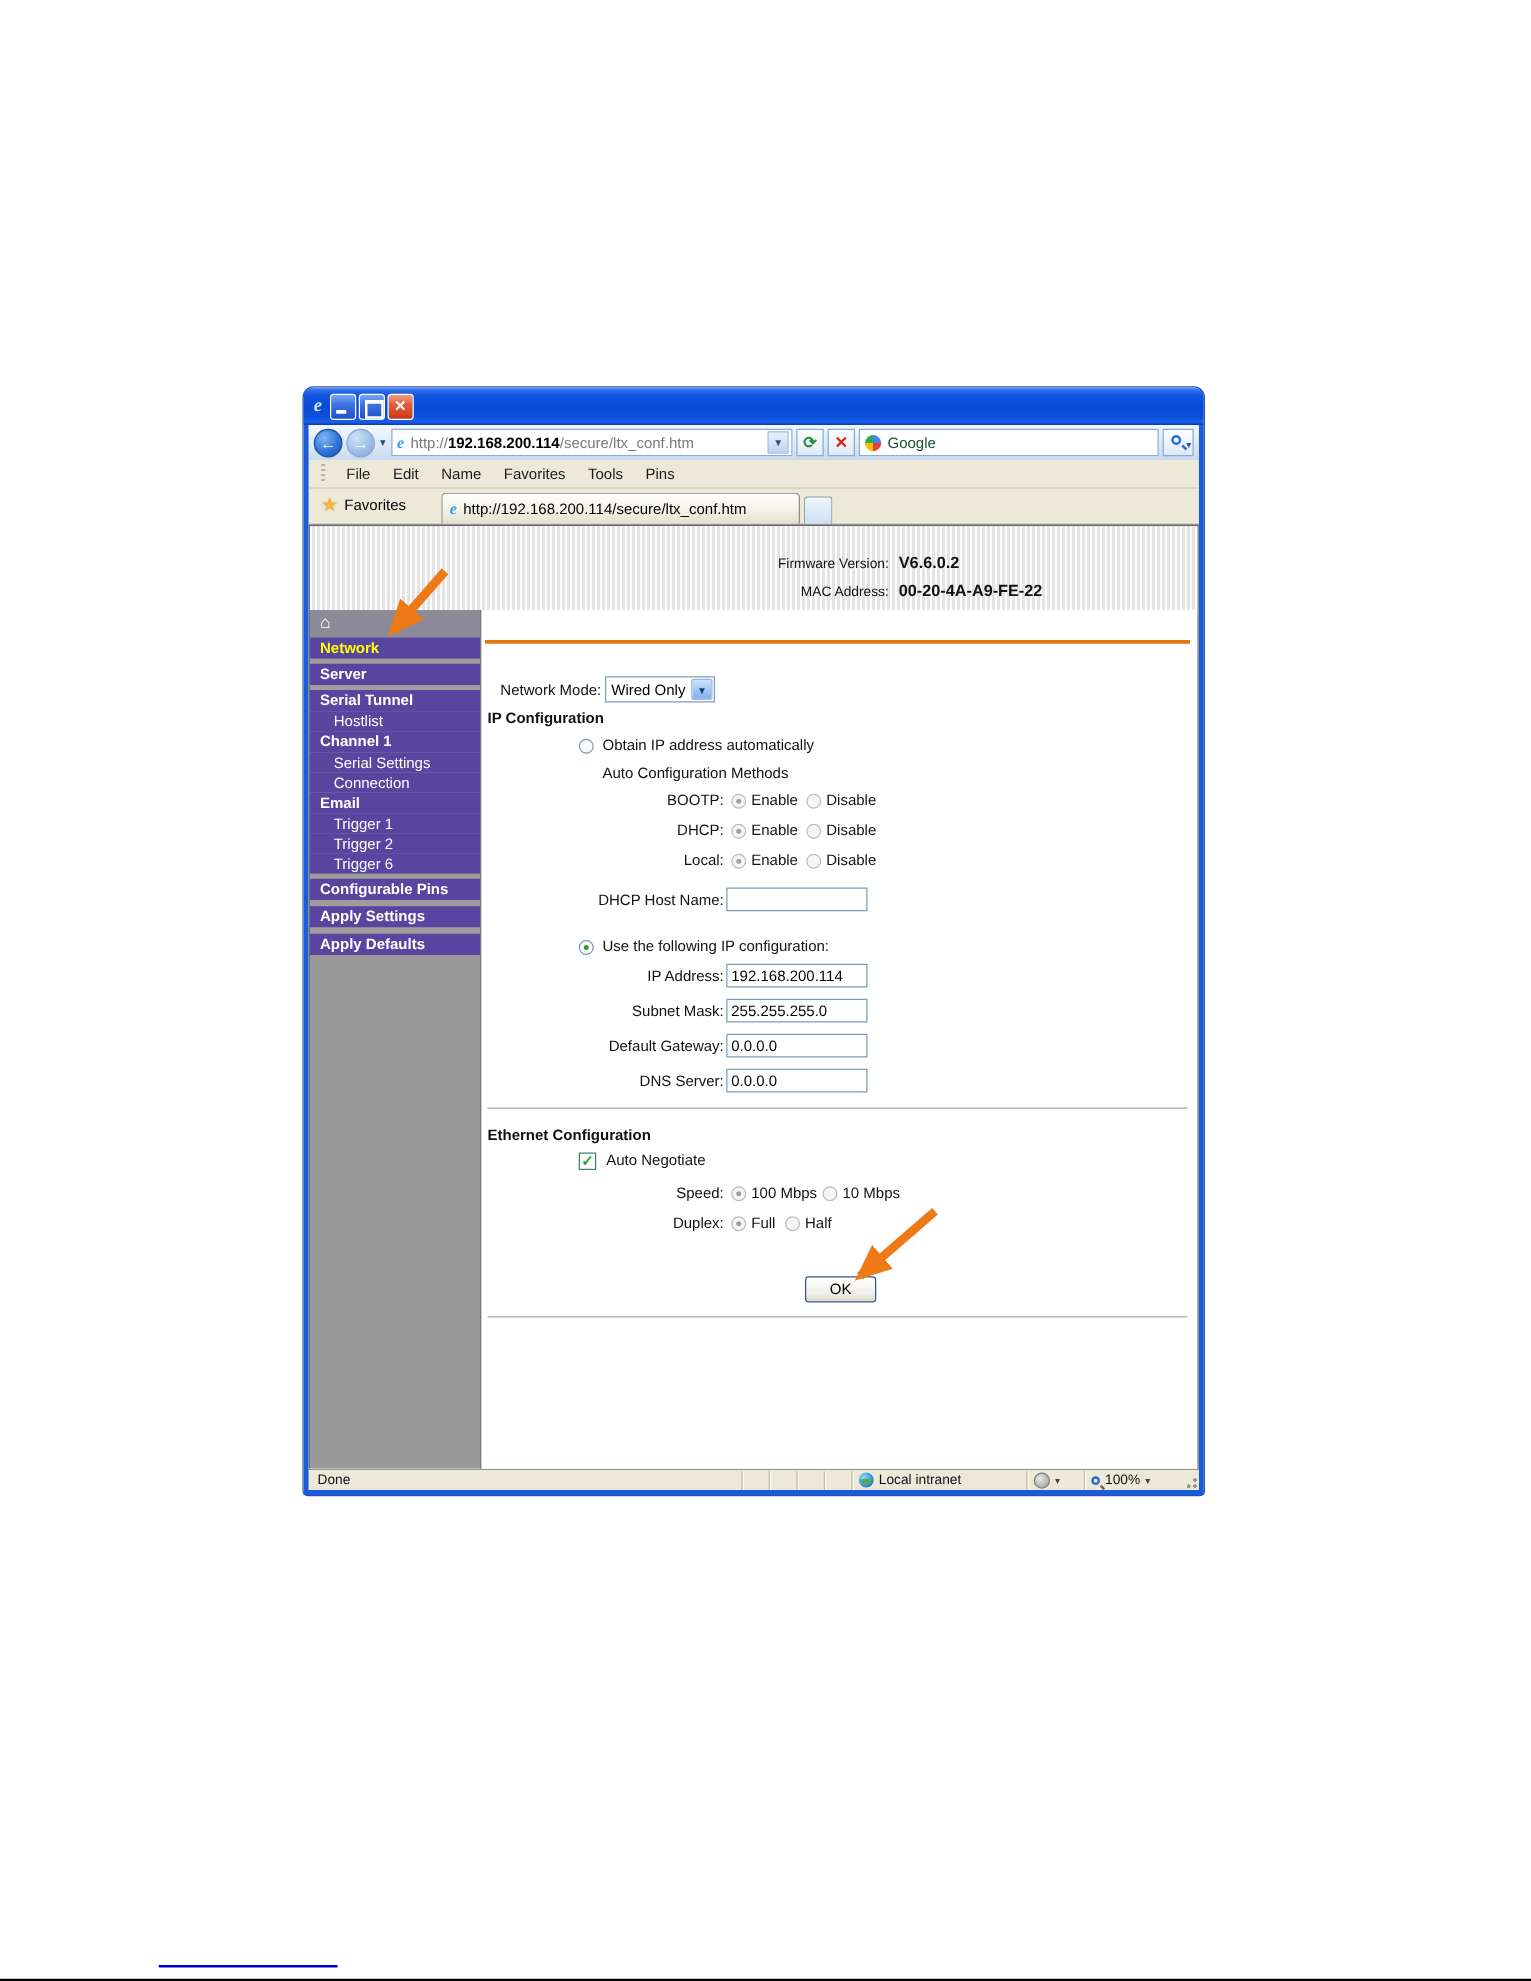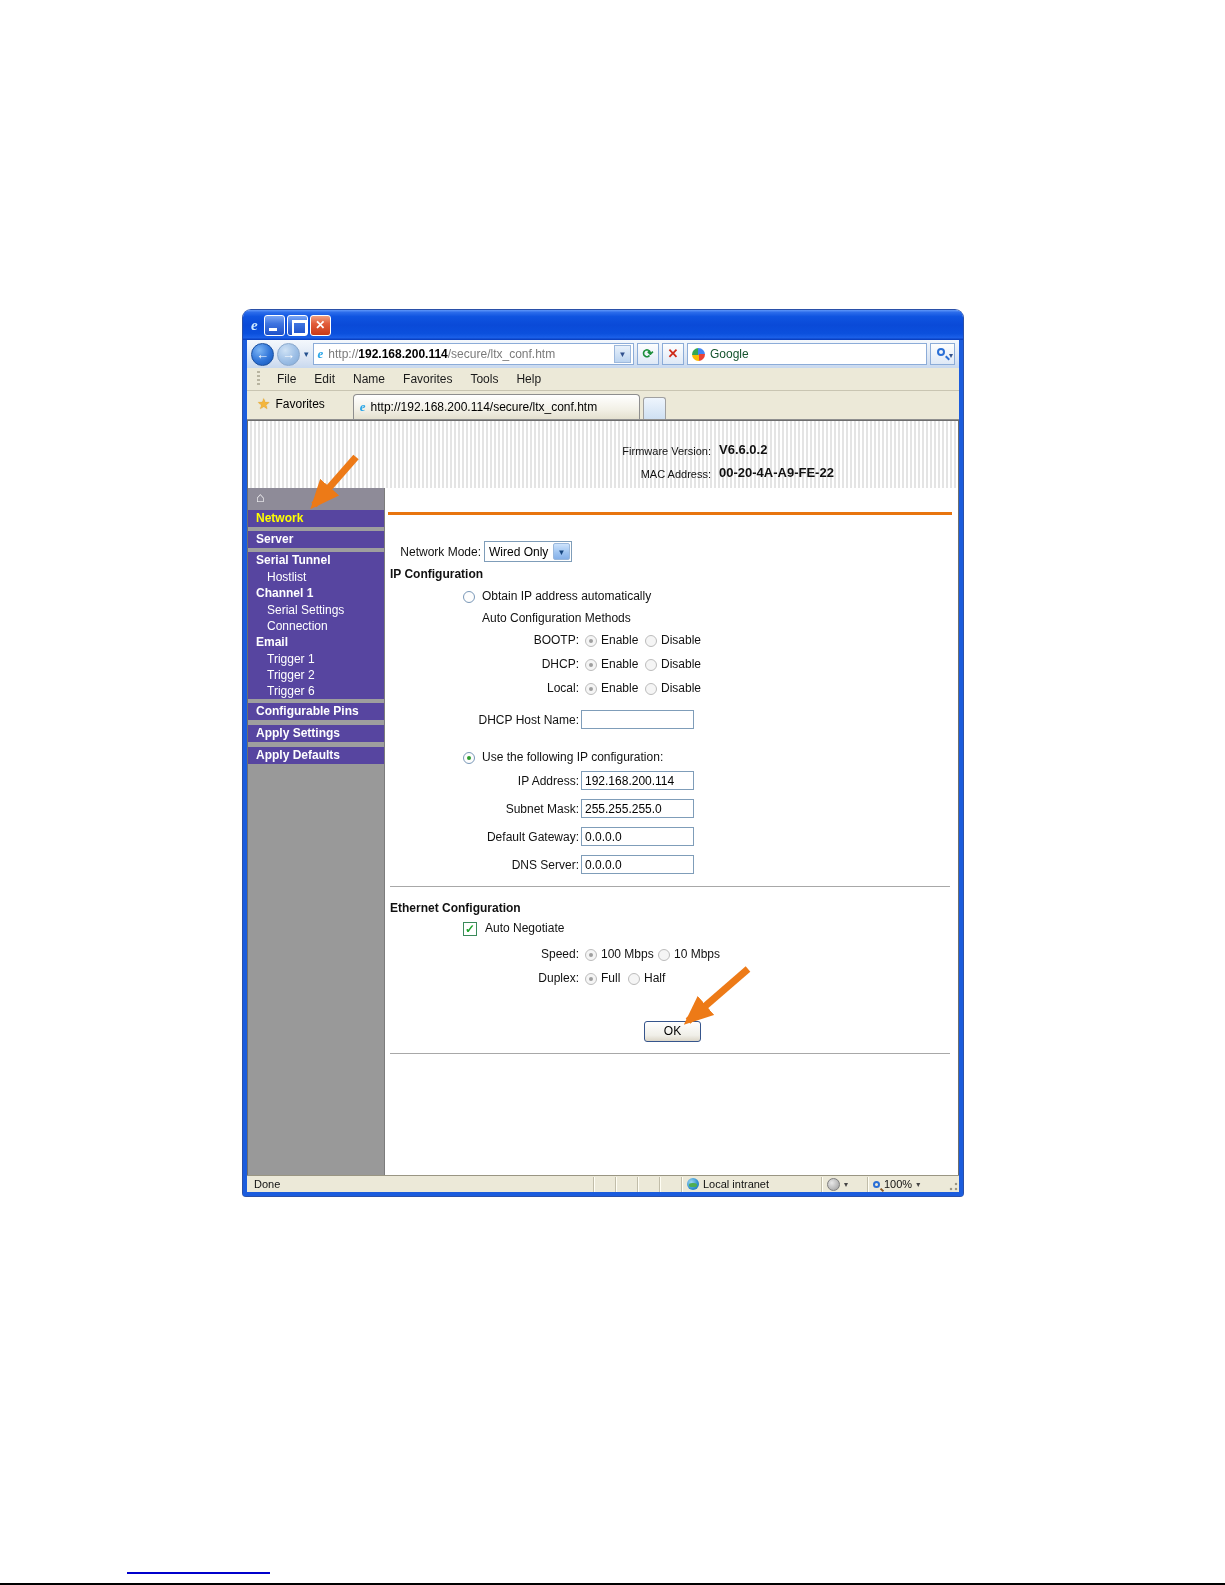--- a/index.html
+++ b/index.html
@@ -180,21 +180,21 @@
       </span>
     </div>
 
     <div class="menubar">
       <span class="grip"></span>
       <span class="menu-item">File</span>
       <span class="menu-item">Edit</span>
       <span class="menu-item">Name</span>
       <span class="menu-item">Favorites</span>
       <span class="menu-item">Tools</span>
-      <span class="menu-item">Help</span>
+      <span class="menu-item">Pins</span>
     </div>
 
     <div class="favbar">
       <span class="fav-left">
         <span class="star">★</span>
         <span class="fav-label">Favorites</span>
       </span>
       <div class="tab">
         <span class="ie-e">e</span>
         <span>http://192.168.200.114/secure/ltx_conf.htm</span>

